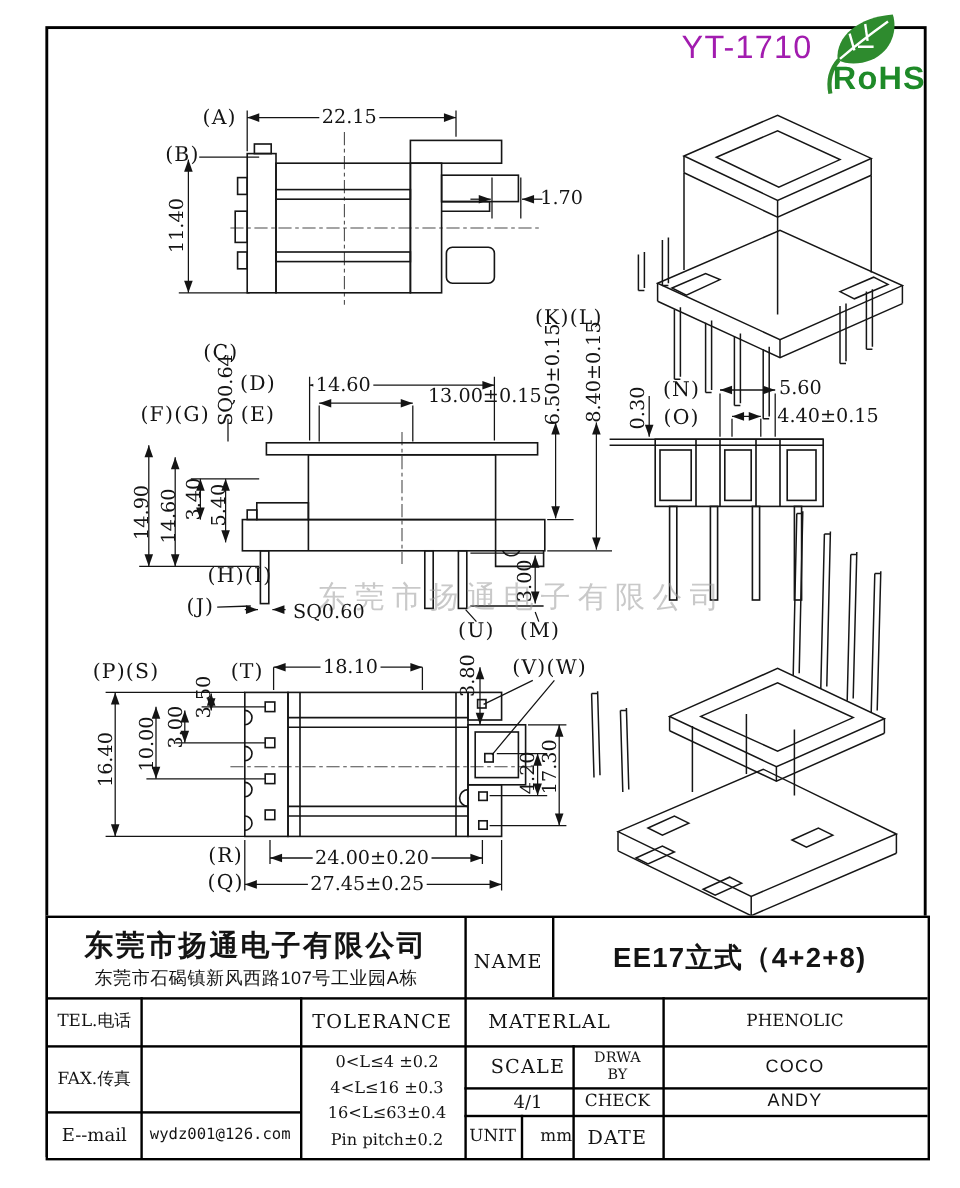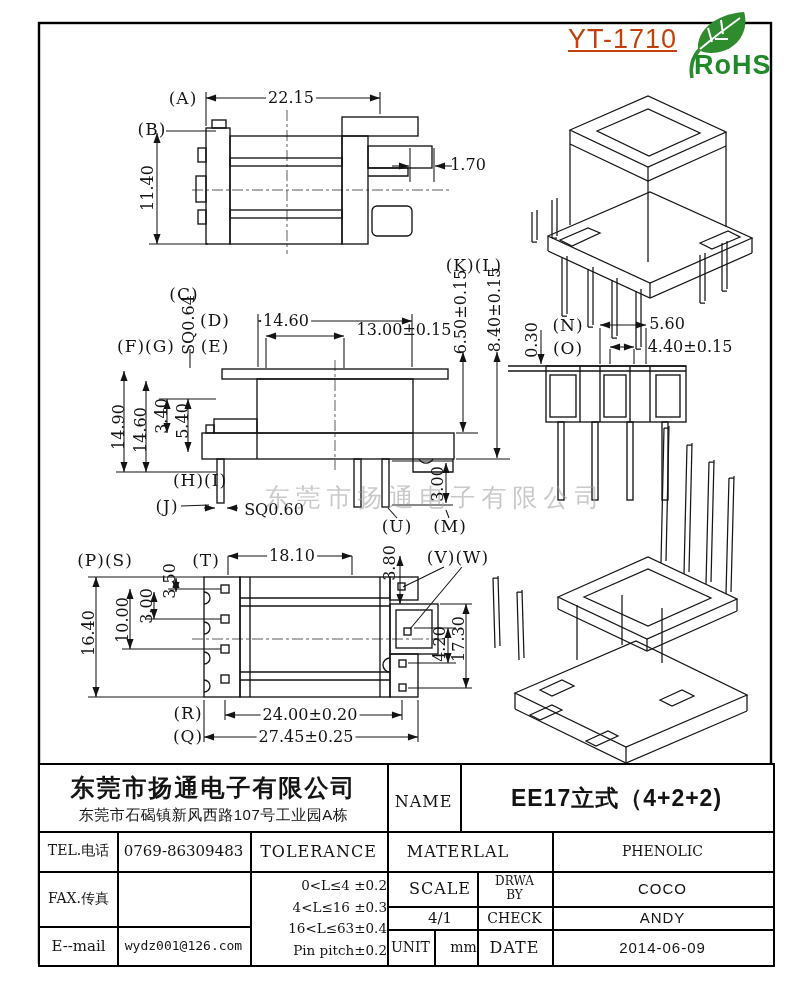--- a/index.html
+++ b/index.html
@@ -5,21 +5,21 @@
   html,body{margin:0;padding:0;background:#fff;}
   #page{position:relative;width:800px;height:990px;background:#fff;overflow:hidden;
         font-family:"DejaVu Serif",serif;color:#141414;}
   #art{position:absolute;left:0;top:0;z-index:1;}
   .lbl{position:absolute;transform:translate(-50%,-50%);font:16px "DejaVu Serif",serif;
        color:#141414;background:#fff;padding:0 2px;white-space:nowrap;z-index:3;line-height:1.05;}
   .lbl.v{transform:translate(-50%,-50%) rotate(-90deg);background:transparent;}
   .lbl.ref{font-size:17px;background:transparent;letter-spacing:1px;}
   .lbl.nb{background:transparent;}
   #partno{position:absolute;left:568px;top:24px;font:27px "Liberation Sans",sans-serif;
-          color:#c2410c;z-index:3;letter-spacing:1px;text-decoration:underline;}
+          color:#a21caf;z-index:3;letter-spacing:1px;}
   #rohs{position:absolute;left:668px;top:8px;width:110px;height:80px;z-index:3;}
   #rohs .txt{position:absolute;left:26px;top:42px;font:bold 27px "Liberation Sans",sans-serif;
              color:#1e8a28;letter-spacing:1px;}
   #watermark{position:absolute;left:435px;top:497px;transform:translate(-50%,-50%);
              font:25px sans-serif;color:#9d9d9d;opacity:.55;letter-spacing:6px;
              white-space:nowrap;z-index:2;}
   
   #tb{position:absolute;left:38px;top:763px;width:733px;height:200px;border:2px solid #000;
       box-sizing:content-box;z-index:4;background:#fff;}
   #tb .hl,#tb .vl{position:absolute;background:#000;}
@@ -27,21 +27,21 @@
   #tb .vl{width:2px;}
   #tb .cell{position:absolute;display:flex;align-items:center;justify-content:center;
             text-align:center;overflow:hidden;}
   .company{font:600 24px sans-serif;letter-spacing:2px;}
   .address{font:15px sans-serif;margin-top:2px;letter-spacing:.5px;}
   .serif15{font:15px "DejaVu Serif",serif;}
   .serif14{font:14px "DejaVu Serif",serif;}
   .serif16{font:16px "DejaVu Serif",serif;letter-spacing:1px;}
   .sans15{font:15px "Liberation Sans",sans-serif;letter-spacing:1px;}
   .partname{font:600 23px sans-serif;letter-spacing:1px;}
-  .tolv{display:block;text-align:right;padding:4px 0 0 8px;font:13.5px "DejaVu Serif",serif;
+  .tolv{display:block;text-align:center;padding:4px 0 0 8px;font:13.5px "DejaVu Serif",serif;
         line-height:1.6;}
   .leftpad{justify-content:flex-start;padding-left:8px;}
 </style>
 </head>
 <body>
 
 <div id="page">
 
   <svg id="art" width="800" height="990" viewBox="0 0 800 990">
     <defs>
@@ -301,24 +301,23 @@
     <div class="vl" style="left:420px;top:0;height:66px"></div>
     <div class="vl" style="left:512px;top:66px;height:134px"></div>
     <div class="vl" style="left:437px;top:106px;height:94px"></div>
     <div class="vl" style="left:394px;top:164px;height:36px"></div>
 
     <div class="cell" style="left:0;top:0;width:347px;height:66px;flex-direction:column">
       <div class="company">东莞市扬通电子有限公司</div>
       <div class="address">东莞市石碣镇新风西路107号工业园A栋</div>
     </div>
     <div class="cell serif16" style="left:347px;top:0;width:73px;height:72px">NAME</div>
-    <div class="cell partname" style="left:420px;top:0;width:313px;height:66px">EE17立式（4+2+2)</div>
+    <div class="cell partname" style="left:420px;top:0;width:313px;height:66px">EE17立式（4+2+8)</div>
 
     <div class="cell serif14" style="left:0;top:66px;width:77px;height:40px">TEL.电话</div>
-    <div class="cell serif15" style="left:77px;top:66px;width:133px;height:40px">0769-86309483</div>
     <div class="cell serif16" style="left:210px;top:66px;width:137px;height:40px">TOLERANCE</div>
     <div class="cell serif16" style="left:347px;top:66px;width:142px;height:40px">MATERLAL</div>
     <div class="cell serif14" style="left:0;top:106px;width:77px;height:55px">FAX.传真</div>
 
     <div class="cell serif14" style="left:512px;top:66px;width:221px;height:40px">PHENOLIC</div>
     <div class="cell serif15" style="left:0;top:161px;width:77px;height:39px">E--mail</div>
     <div class="cell" style="left:77px;top:161px;width:133px;height:39px;font:13px 'DejaVu Sans Mono',monospace">wydz001@126.com</div>
 
     <div style="position:absolute;left:210px;top:106px;width:137px;height:94px">
       <span class="tolv">0&lt;L≤4  ±0.2</span>
@@ -334,15 +333,14 @@
     </div>
     <div class="cell sans15" style="left:512px;top:106px;width:221px;height:35px">COCO</div>
 
     <div class="cell serif15 leftpad" style="left:347px;top:141px;width:90px;height:23px">4/1</div>
     <div class="cell serif14" style="left:437px;top:141px;width:75px;height:23px">CHECK</div>
     <div class="cell sans15" style="left:512px;top:141px;width:221px;height:23px">ANDY</div>
 
     <div class="cell serif14" style="left:347px;top:164px;width:47px;height:36px">UNIT</div>
     <div class="cell serif14" style="left:402px;top:164px;width:43px;height:36px">mm</div>
     <div class="cell serif16" style="left:437px;top:164px;width:75px;height:36px">DATE</div>
-    <div class="cell sans15" style="left:512px;top:164px;width:221px;height:36px">2014-06-09</div>
   </div>
 </div>
 
 </body></html>

